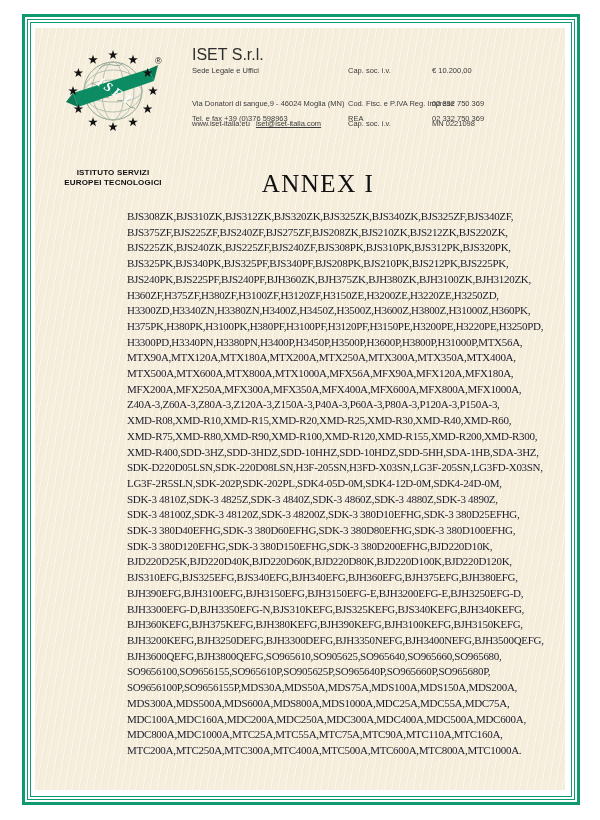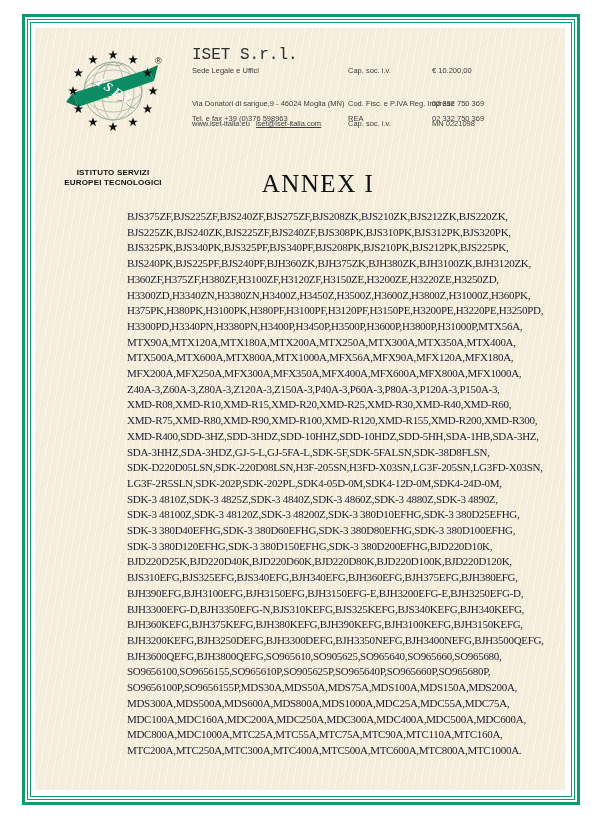--- a/index.html
+++ b/index.html
@@ -26,21 +26,21 @@
     position:absolute;left:52px;top:52px;transform:rotate(33deg);
     font-family:"Liberation Serif", serif;font-style:italic;font-weight:bold;
     color:#ffffff;font-size:13px;letter-spacing:3px;
   }
   .registered{position:absolute;left:112px;top:24px;font-size:9px;color:#222;}
   .org-name{
     position:absolute;left:0;top:116px;width:140px;text-align:center;
     font-size:8px;font-weight:bold;color:#101010;line-height:10px;letter-spacing:0.2px;margin-top:20px;
   }
   
-  .company{position:absolute;left:157px;top:18px;font-size:16px;color:#2e2e2e;font-family:Liberation Mono, monospace;}
+  .company{position:absolute;left:157px;top:18px;font-size:16px;color:#2e2e2e;}
   .hrow{position:absolute;font-size:7.5px;color:#3c3c3c;white-space:nowrap;}
   .hrow.l{left:157px;}
   .hrow.lab{left:313px;}
   .hrow.val{left:397px;}
   .r1{top:38px;} .r2{top:71px;text-align:right;} .r3{top:86px;} .r4{top:91px;}
   .email{text-decoration:underline;margin-left:6px;color:#3c3c3c;}
   
   .annex-title{
     position:absolute;left:88px;top:142px;width:390px;text-align:center;
     font-family:"Liberation Serif", serif;font-size:25px;color:#111;
@@ -118,36 +118,36 @@
   <div class="hrow lab r2">Cod. Fisc. e P.IVA Reg. Imprese</div>
   <div class="hrow val r2">02 332 750 369</div>
   <div class="hrow lab r3">REA</div>
   <div class="hrow val r3">02 332 750 369</div>
   <div class="hrow lab r4">Cap. soc. i.v.</div>
   <div class="hrow val r4">MN 0221098</div>
 
   <div class="annex-title">ANNEX I</div>
 
   <div class="code-list">
+      <div class="code-line">BJS308ZK,BJS310ZK,BJS312ZK,BJS320ZK,BJS325ZK,BJS340ZK,BJS325ZF,BJS340ZF,</div>
       <div class="code-line">BJS375ZF,BJS225ZF,BJS240ZF,BJS275ZF,BJS208ZK,BJS210ZK,BJS212ZK,BJS220ZK,</div>
       <div class="code-line">BJS225ZK,BJS240ZK,BJS225ZF,BJS240ZF,BJS308PK,BJS310PK,BJS312PK,BJS320PK,</div>
       <div class="code-line">BJS325PK,BJS340PK,BJS325PF,BJS340PF,BJS208PK,BJS210PK,BJS212PK,BJS225PK,</div>
       <div class="code-line">BJS240PK,BJS225PF,BJS240PF,BJH360ZK,BJH375ZK,BJH380ZK,BJH3100ZK,BJH3120ZK,</div>
       <div class="code-line">H360ZF,H375ZF,H380ZF,H3100ZF,H3120ZF,H3150ZE,H3200ZE,H3220ZE,H3250ZD,</div>
       <div class="code-line">H3300ZD,H3340ZN,H3380ZN,H3400Z,H3450Z,H3500Z,H3600Z,H3800Z,H31000Z,H360PK,</div>
       <div class="code-line">H375PK,H380PK,H3100PK,H380PF,H3100PF,H3120PF,H3150PE,H3200PE,H3220PE,H3250PD,</div>
       <div class="code-line">H3300PD,H3340PN,H3380PN,H3400P,H3450P,H3500P,H3600P,H3800P,H31000P,MTX56A,</div>
       <div class="code-line">MTX90A,MTX120A,MTX180A,MTX200A,MTX250A,MTX300A,MTX350A,MTX400A,</div>
       <div class="code-line">MTX500A,MTX600A,MTX800A,MTX1000A,MFX56A,MFX90A,MFX120A,MFX180A,</div>
       <div class="code-line">MFX200A,MFX250A,MFX300A,MFX350A,MFX400A,MFX600A,MFX800A,MFX1000A,</div>
       <div class="code-line">Z40A-3,Z60A-3,Z80A-3,Z120A-3,Z150A-3,P40A-3,P60A-3,P80A-3,P120A-3,P150A-3,</div>
       <div class="code-line">XMD-R08,XMD-R10,XMD-R15,XMD-R20,XMD-R25,XMD-R30,XMD-R40,XMD-R60,</div>
       <div class="code-line">XMD-R75,XMD-R80,XMD-R90,XMD-R100,XMD-R120,XMD-R155,XMD-R200,XMD-R300,</div>
       <div class="code-line">XMD-R400,SDD-3HZ,SDD-3HDZ,SDD-10HHZ,SDD-10HDZ,SDD-5HH,SDA-1HB,SDA-3HZ,</div>
-      <div class="code-line">SDA-3HHZ,SDA-3HDZ,GJ-5-L,GJ-5FA-L,SDK-5F,SDK-5FALSN,SDK-38D8FLSN,</div>
       <div class="code-line">SDK-D220D05LSN,SDK-220D08LSN,H3F-205SN,H3FD-X03SN,LG3F-205SN,LG3FD-X03SN,</div>
       <div class="code-line">LG3F-2R5SLN,SDK-202P,SDK-202PL,SDK4-05D-0M,SDK4-12D-0M,SDK4-24D-0M,</div>
       <div class="code-line">SDK-3 4810Z,SDK-3 4825Z,SDK-3 4840Z,SDK-3 4860Z,SDK-3 4880Z,SDK-3 4890Z,</div>
       <div class="code-line">SDK-3 48100Z,SDK-3 48120Z,SDK-3 48200Z,SDK-3 380D10EFHG,SDK-3 380D25EFHG,</div>
       <div class="code-line">SDK-3 380D40EFHG,SDK-3 380D60EFHG,SDK-3 380D80EFHG,SDK-3 380D100EFHG,</div>
       <div class="code-line">SDK-3 380D120EFHG,SDK-3 380D150EFHG,SDK-3 380D200EFHG,BJD220D10K,</div>
       <div class="code-line">BJD220D25K,BJD220D40K,BJD220D60K,BJD220D80K,BJD220D100K,BJD220D120K,</div>
       <div class="code-line">BJS310EFG,BJS325EFG,BJS340EFG,BJH340EFG,BJH360EFG,BJH375EFG,BJH380EFG,</div>
       <div class="code-line">BJH390EFG,BJH3100EFG,BJH3150EFG,BJH3150EFG-E,BJH3200EFG-E,BJH3250EFG-D,</div>
       <div class="code-line">BJH3300EFG-D,BJH3350EFG-N,BJS310KEFG,BJS325KEFG,BJS340KEFG,BJH340KEFG,</div>

